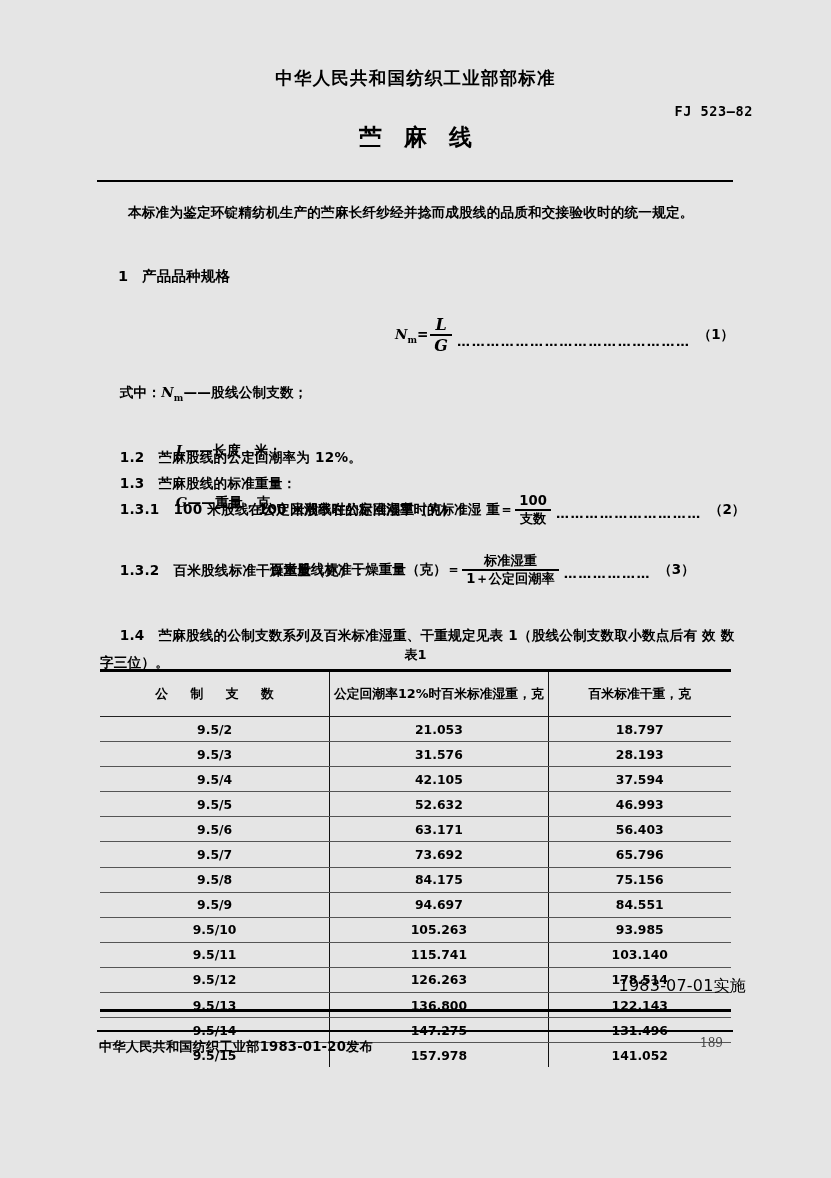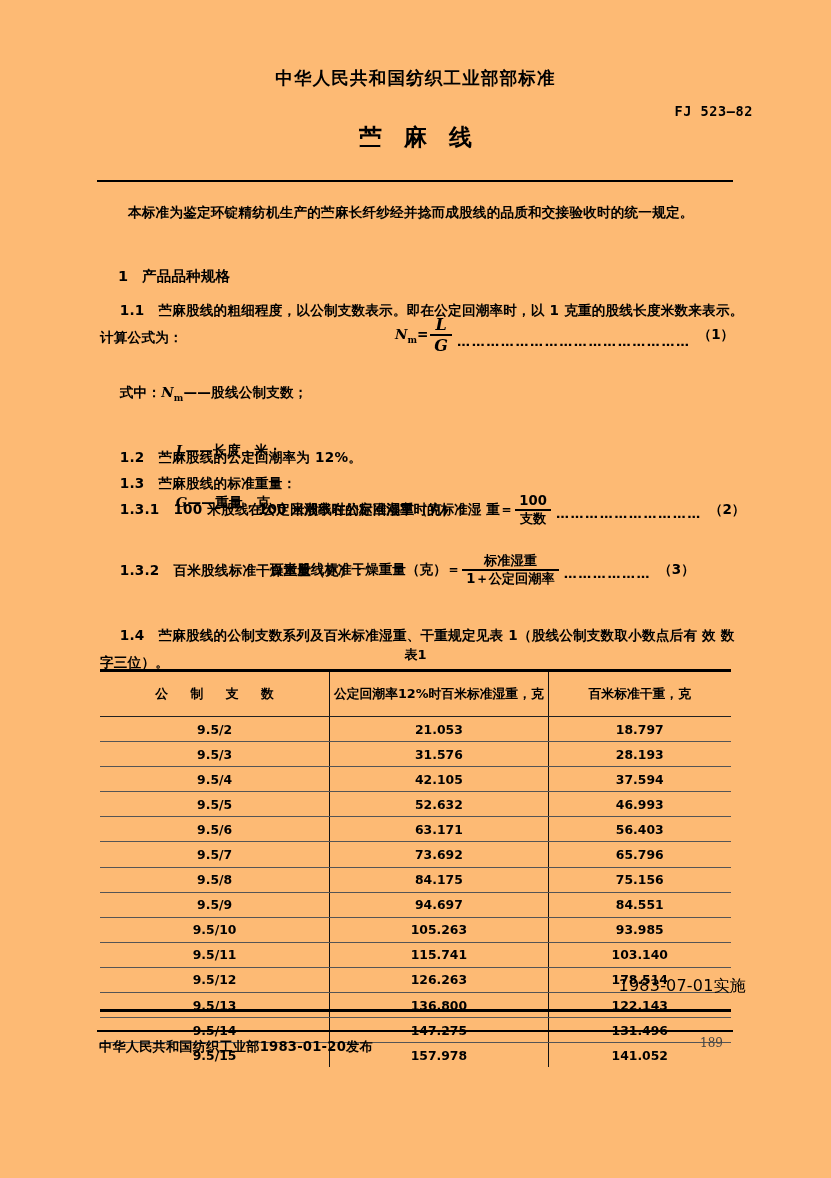--- a/index.html
+++ b/index.html
@@ -8,21 +8,21 @@
     background: #ffffff;
   }
   body {
     font-family: "DejaVu Sans", "Liberation Sans", sans-serif;
     color: #000000;
   }
   #page {
     position: relative;
     width: 831px;
     height: 1178px;
-    background: #fdba74;
+    background: #e5e5e5;
     overflow: hidden;
   }
 
   
   .dept-line {
     position: absolute;
     left: 0; right: 0;
     top: 66px;
     text-align: center;
     font-size: 17.5px;
@@ -227,23 +227,20 @@
   <div class="std-no">FJ 523—82</div>
   <div class="doc-title">苎麻线</div>
   <div class="rule-top"></div>
 
   <div class="para p-intro">本标准为鉴定环锭精纺机生产的苎麻长纤纱经并捻而成股线的品质和交接验收时的统一规定。</div>
 
   <div class="para h-sec1">
     <span class="num">1</span><span>产品品种规格</span>
   </div>
 
-  <div class="para p-11">
-    <span>1.1</span><span class="sp"></span><span>苎麻股线的粗细程度，以公制支数表示。即在公定回潮率时，以 1 克重的股线长度米数来表示。计算公式为：</span>
-  </div>
 
   <div class="formula f1">
     <span class="lhs"><span class="mathvar">N</span><span class="mathvar sub">m</span><span>=</span></span>
     <span class="frac serif">
       <span class="num">L</span>
       <span class="bar"></span>
       <span class="den">G</span>
     </span>
     <span class="dots">…………………………………………</span>
     <span class="eqno">（1）</span>

